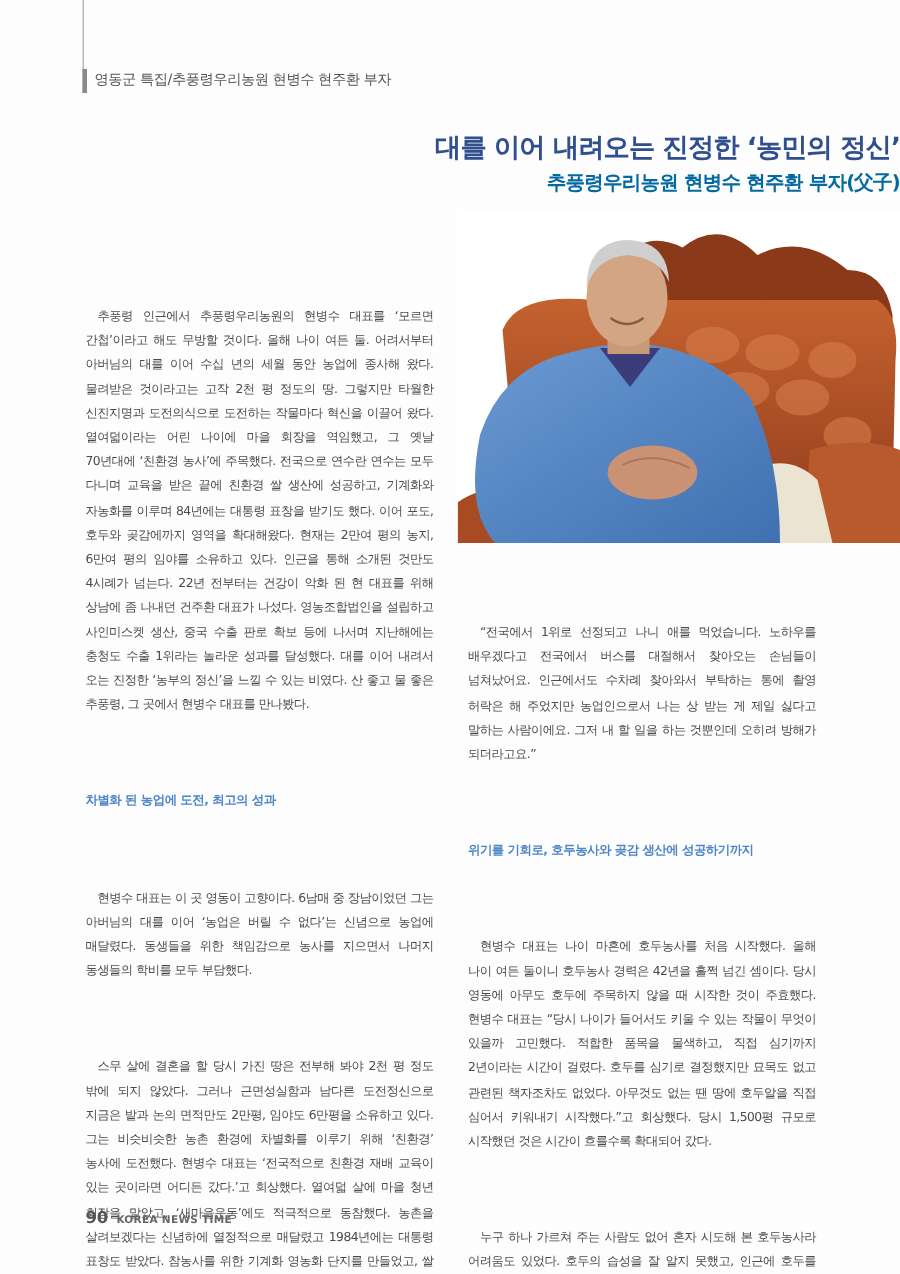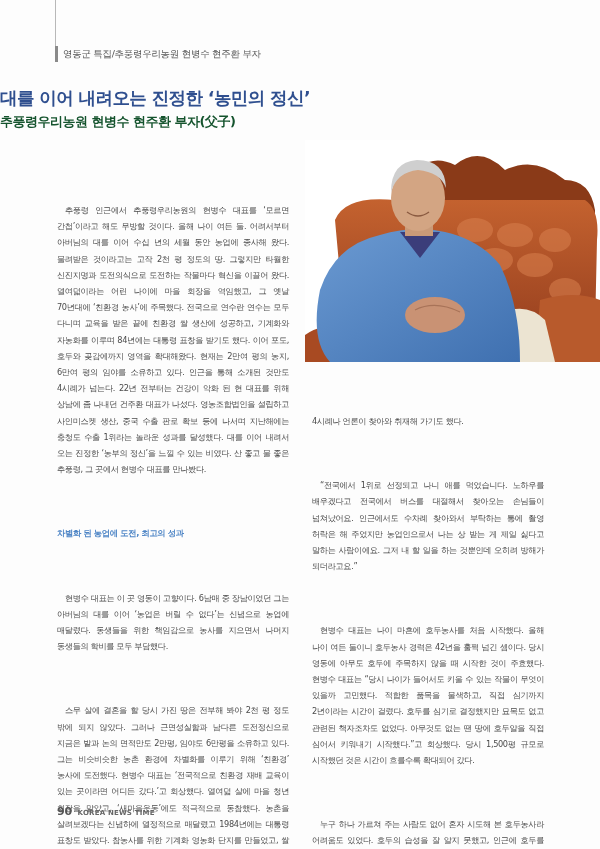--- a/index.html
+++ b/index.html
@@ -11,26 +11,26 @@
   .section-rule {
     position: absolute; left: 55px; top: 0; width: 1px; height: 62px; background: #b8b8b8;
   }
   .section-tag {
     position: absolute; left: 55px; top: 46px; height: 16px;
     border-left: 3px solid #8a8a8a; padding-left: 5px;
     font-size: 9.5px; font-weight: normal; color: #555; line-height: 16px; letter-spacing: -0.3px;
   }
 
   .headline {
-    position: absolute; left: 0; right: 0; top: 86px; text-align: left;
+    position: absolute; left: 0; right: 0; top: 86px; text-align: right;
     font-size: 17.5px; font-weight: bold; color: #2f4f8f; letter-spacing: -0.6px;
   }
   .subhead {
-    position: absolute; left: 0; right: 0; top: 113px; text-align: left;
-    font-size: 13px; font-weight: bold; color: #14532d; letter-spacing: -0.5px;
+    position: absolute; left: 0; right: 0; top: 113px; text-align: right;
+    font-size: 13px; font-weight: bold; color: #0369a1; letter-spacing: -0.5px;
   }
 
   .col {
     position: absolute; font-size: 8.2px; line-height: 16.2px; color: #4a4a4a;
     letter-spacing: -0.35px; text-align: justify; word-break: keep-all;
   }
   .col p { text-indent: 8px; margin-top: 48px; }
   .col-left { left: 57px; top: 154px; width: 232px; }
   .col-right-bottom { left: 312px; top: 365px; width: 232px; }
 
@@ -112,22 +112,22 @@
       <path d="M86 52 Q86 22 112 20 Q140 20 141 48 Q135 32 113 30 Q92 32 86 52 Z" fill="#cfcfcf"></path>
 
       <path d="M102 72 Q113 80 124 72" stroke="#8a5a40" stroke-width="1.5" fill="none"></path>
 
       <ellipse cx="130" cy="175" rx="30" ry="18" fill="#c99274"></ellipse>
       <path d="M110 170 Q130 160 155 172" stroke="#a87358" stroke-width="1.2" fill="none"></path>
     </svg>
   </div>
 
   <div class="col col-right-bottom">
-    <p style="text-indent:0">4시례나 언론이 찾아와 취재해 가기도 했다.</p>
     <p>“전국에서 1위로 선정되고 나니 애를 먹었습니다. 노하우를 배우겠다고 전국에서 버스를 대절해서 찾아오는 손님들이 넘쳐났어요. 인근에서도 수차례 찾아와서 부탁하는 통에 촬영 허락은 해 주었지만 농업인으로서 나는 상 받는 게 제일 싫다고 말하는 사람이에요. 그저 내 할 일을 하는 것뿐인데 오히려 방해가 되더라고요.”</p>
+    <p class="sub-heading">위기를 기회로, 호두농사와 곶감 생산에 성공하기까지</p>
     <p>현병수 대표는 나이 마흔에 호두농사를 처음 시작했다. 올해 나이 여든 둘이니 호두농사 경력은 42년을 훌쩍 넘긴 셈이다. 당시 영동에 아무도 호두에 주목하지 않을 때 시작한 것이 주효했다. 현병수 대표는 “당시 나이가 들어서도 키울 수 있는 작물이 무엇이 있을까 고민했다. 적합한 품목을 물색하고, 직접 심기까지 2년이라는 시간이 걸렸다. 호두를 심기로 결정했지만 묘목도 없고 관련된 책자조차도 없었다. 아무것도 없는 땐 땅에 호두알을 직접 심어서 키워내기 시작했다.”고 회상했다. 당시 1,500평 규모로 시작했던 것은 시간이 흐를수록 확대되어 갔다.</p>
     <p>누구 하나 가르쳐 주는 사람도 없어 혼자 시도해 본 호두농사라 어려움도 있었다. 호두의 습성을 잘 알지 못했고, 인근에 호두를 많이 재배하는 상촌도 찾아가 봤지만 전부 옛날 방식 그대로 답습하고 있는 것이라 막막하기도 했다. 홀로 연구 끝에 배수의 중요성을 짚어냈고, 노하우를 축적해</p>
   </div>
 
   <div class="footer">
     <span class="pnum">90</span>
     <span class="mag">KOREA NEWS TIME</span>
   </div>
 
 </div>

